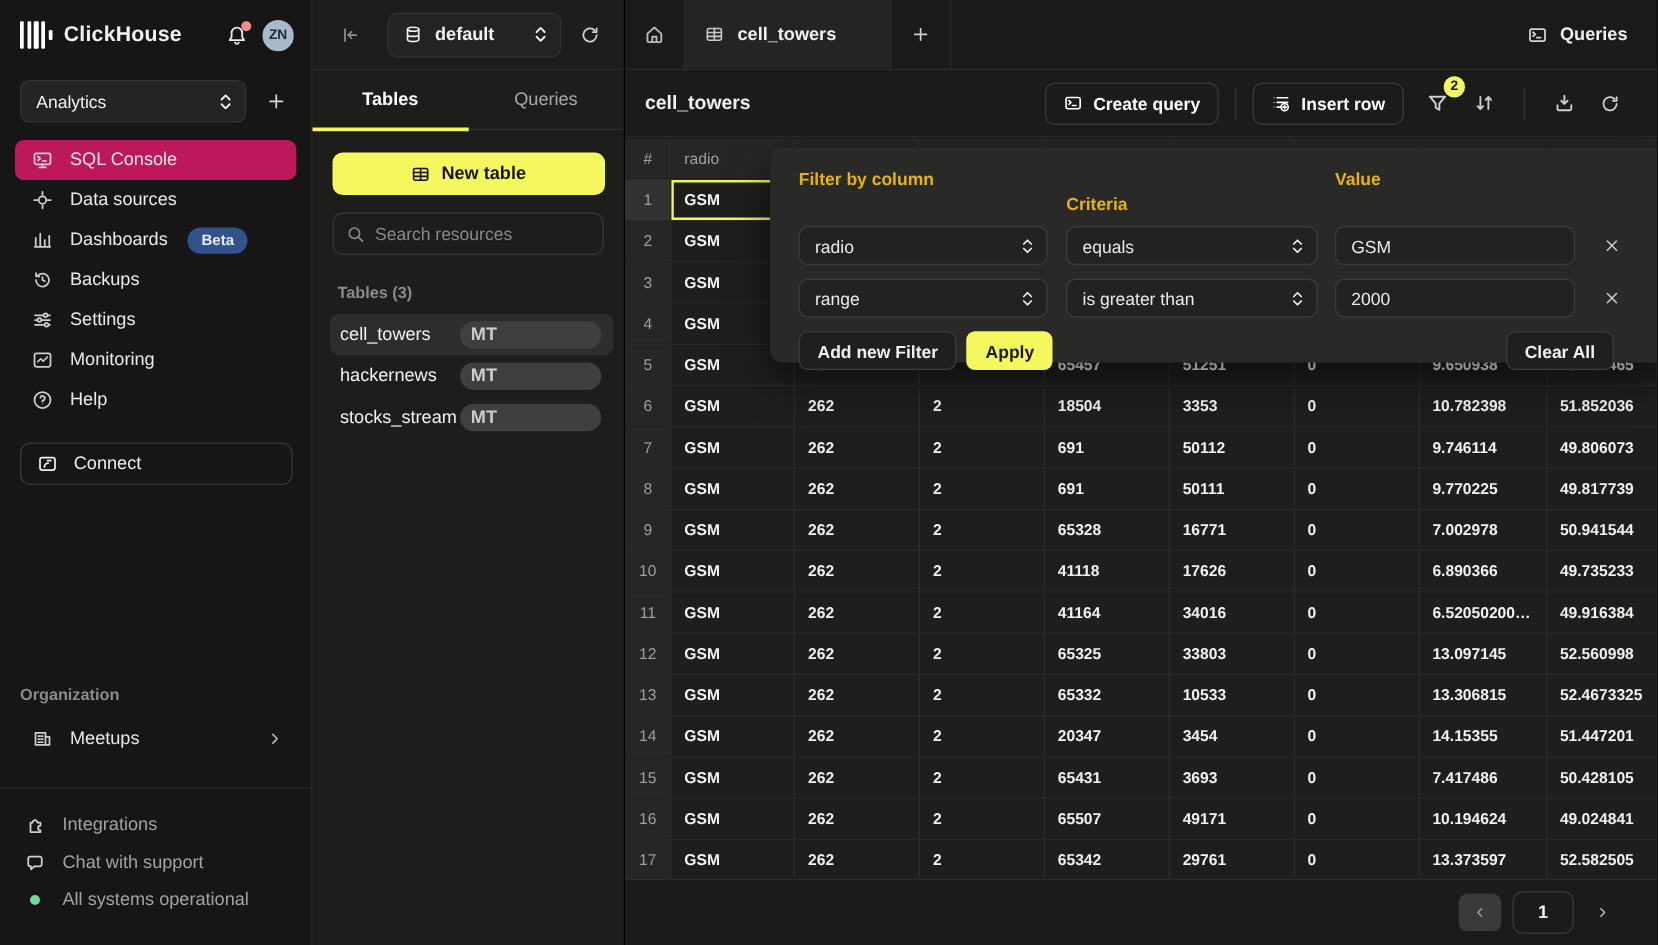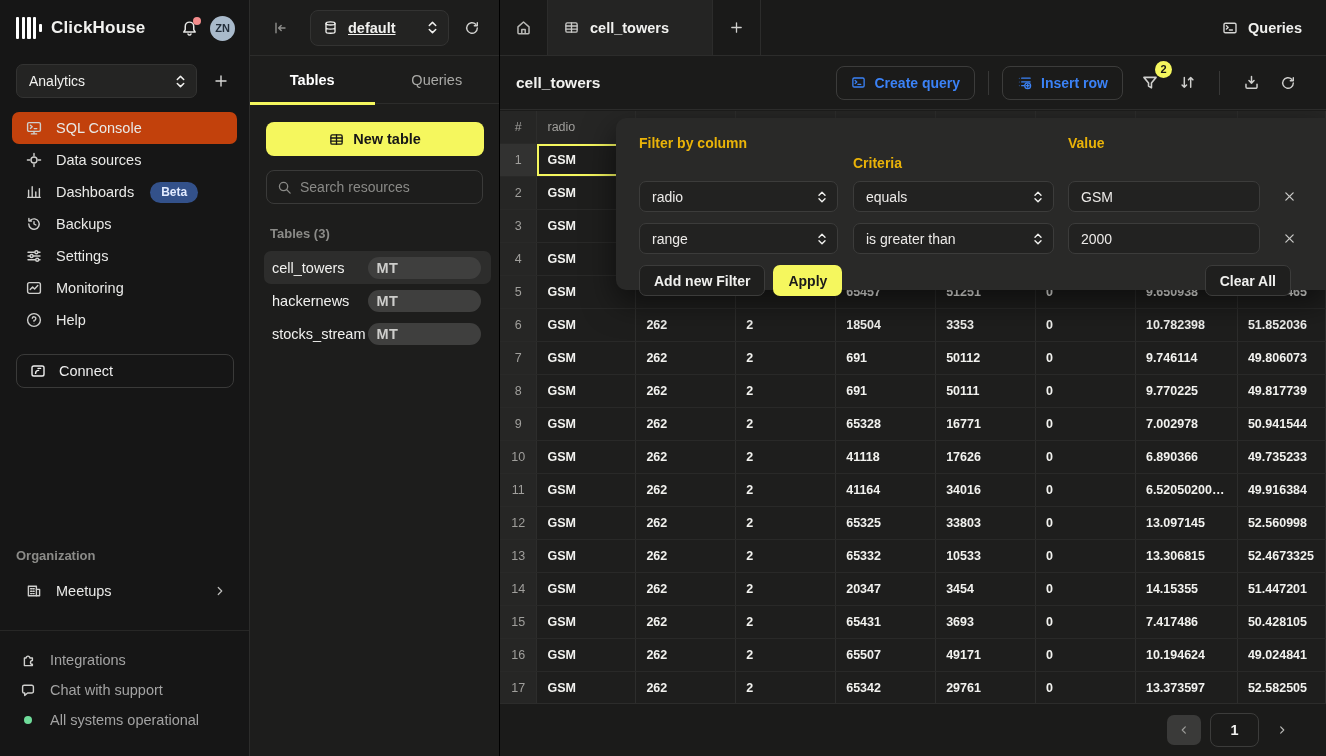--- a/index.html
+++ b/index.html
@@ -24,34 +24,34 @@
   .bell{position:relative;color:#e8e8e6;margin-right:12px;}
   .bell .reddot{position:absolute;top:-3px;right:-3px;width:8px;height:8px;border-radius:50%;background:#f48c8c;}
   .avatar{width:25px;height:25px;border-radius:50%;background:#a9bacb;color:#222d3a;font-size:11px;font-weight:700;display:flex;align-items:center;justify-content:center;}
   .ws-row{display:flex;align-items:center;gap:12px;padding:8px 16px 10px;}
   .ws-select{flex:1;height:34px;background:#242423;border:1px solid #333332;border-radius:7px;display:flex;align-items:center;padding:0 10px 0 12px;cursor:pointer;}
   .ws-select span{flex:1;font-size:14px;}
   .plusbtn{color:#d8d8d6;background:none;border:none;cursor:pointer;padding:4px;}
   nav{padding:4px 12px;}
   .nav-item{display:flex;align-items:center;gap:14px;height:32px;padding:0 10px 0 14px;border-radius:7px;color:#e9e9e7;cursor:pointer;font-size:14.5px;}
   .nav-item .ic{color:#cfcfcd;width:16px;}
-  .nav-item.active{background:#c2410c;}
+  .nav-item.active{background:#be185d;}
   .badge-beta{margin-left:2px;background:#33518a;color:#e2ebff;font-size:12px;font-weight:600;padding:3.5px 11px;border-radius:999px;}
   .connect{margin:14px 16px 0;width:218px;height:34px;display:flex;align-items:center;gap:13px;padding:0 13px;background:none;border:1px solid #3a3a39;border-radius:8px;color:#eee;font-size:14.5px;cursor:pointer;}
   .org{position:absolute;top:548px;left:0;right:0;padding:0 12px;}
   .org-label{color:#8b8b88;font-size:13px;font-weight:600;padding:0 4px 12px;}
   .org .nav-item .chev{margin-left:auto;color:#bdbdbb;}
   .sb-bottom{position:absolute;left:0;right:0;bottom:0;height:126px;border-top:1px solid #272726;padding:14px 16px 0;}
   .sb-foot-item{display:flex;align-items:center;gap:14px;height:30px;color:#a3a3a3;font-size:14.5px;cursor:pointer;padding:0 4px;}
   .sb-foot-item .ic{color:#cfcfcd;}
   .greendot{width:8px;height:8px;border-radius:50%;background:#6fdc9a;margin:0 4px;}
 
   
   .explorer{position:absolute;left:250px;top:0;bottom:0;width:250px;background:var(--panel);border-right:1px solid #000;}
-  .ex-head{height:56px;display:flex;align-items:center;padding:0 14px 0 18px;border-bottom:1px solid var(--border);gap:10px;text-decoration:underline;}
+  .ex-head{height:56px;display:flex;align-items:center;padding:0 14px 0 18px;border-bottom:1px solid var(--border);gap:10px;}
   .collapse-btn{background:none;border:none;color:#8f8f8c;cursor:pointer;padding:4px;}
   .db-select{flex:1;height:36px;margin-left:8px;background:#232322;border:1px solid #333332;border-radius:8px;display:flex;align-items:center;gap:10px;padding:0 10px 0 12px;cursor:pointer;}
   .db-select span{flex:1;font-size:14.5px;font-weight:600;}
   .iconbtn{background:none;border:none;color:#d0d0ce;cursor:pointer;padding:5px;}
   .ex-tabs{height:48px;display:flex;border-bottom:1px solid var(--border);}
   .ex-tab{flex:1;display:flex;align-items:center;justify-content:center;font-size:14.5px;color:#a9a9a6;cursor:pointer;position:relative;}
   .ex-tab.active{color:#fff;font-weight:600;}
   .ex-tab.active::after{content:"";position:absolute;left:0;right:0;bottom:-2px;height:3px;background:var(--yellow);}
   .newtable{margin:18px 16px 0;width:218px;height:34px;display:flex;align-items:center;justify-content:center;gap:9px;background:var(--yellow);border:none;border-radius:8px;color:#161616;font-size:14.5px;font-weight:600;cursor:pointer;}
   .searchbox{margin:14px 16px 0;height:34px;border:1px solid #3a3a39;border-radius:8px;display:flex;align-items:center;gap:8px;padding:0 10px;color:#8a8a87;}
@@ -71,21 +71,21 @@
   .mtab .ic{color:#c9c9c7;}
   .mtab span{font-size:14.5px;font-weight:600;}
   .addtab{width:48px;display:flex;align-items:center;justify-content:center;color:#d0d0ce;border-right:1px solid var(--border);background:none;border-top:none;border-bottom:none;border-left:none;cursor:pointer;}
   .tabbar .spacer{flex:1;}
   .queries-btn{display:flex;align-items:center;gap:10px;background:none;border:none;color:#f0f0ee;font-size:14.5px;font-weight:600;padding:0 24px;cursor:pointer;}
   .queries-btn .ic{color:#d5d5d3;}
 
   .toolbar{height:54px;display:flex;align-items:center;padding:0 16px;border-bottom:1px solid var(--border);}
   .page-title{font-size:15.5px;font-weight:700;}
   .toolbar .spacer{flex:1;}
-  .tbtn{height:34px;display:flex;align-items:center;gap:9px;background:none;border:1px solid #3c3c3b;border-radius:8px;color:#3b82f6;font-size:14px;font-weight:600;padding:0 14px;cursor:pointer;}
+  .tbtn{height:34px;display:flex;align-items:center;gap:9px;background:none;border:1px solid #3c3c3b;border-radius:8px;color:#ffffff;font-size:14px;font-weight:600;padding:0 14px;cursor:pointer;}
   .vdiv{width:1px;height:24px;background:#383837;margin:0 13px;}
   .toolico{position:relative;background:none;border:none;color:#cfcfcd;padding:6px;margin:0 4px;cursor:pointer;}
   .count-badge{position:absolute;top:-7px;right:-7px;min-width:17px;height:17px;border-radius:999px;background:var(--yellow);color:#161616;font-size:11px;font-weight:700;display:flex;align-items:center;justify-content:center;padding:0 4px;}
 
   .grid-wrap{position:absolute;top:111px;left:0;right:0;bottom:53px;overflow:hidden;}
   table.grid{border-collapse:collapse;table-layout:fixed;font-family:"DejaVu Sans Mono",monospace;font-size:12.5px;}
   table.grid th,table.grid td{height:33px;padding:0 10px;border-right:1px solid #2d2d2c;border-bottom:1px solid #292928;overflow:hidden;white-space:nowrap;text-align:left;font-weight:700;}
   table.grid thead th{height:32px;background:#262625;color:#a09f9c;font-weight:400;}
   table.grid thead th:first-child{text-align:center;}
   table.grid td{background:var(--cell);color:#f2f2ef;cursor:cell;}

